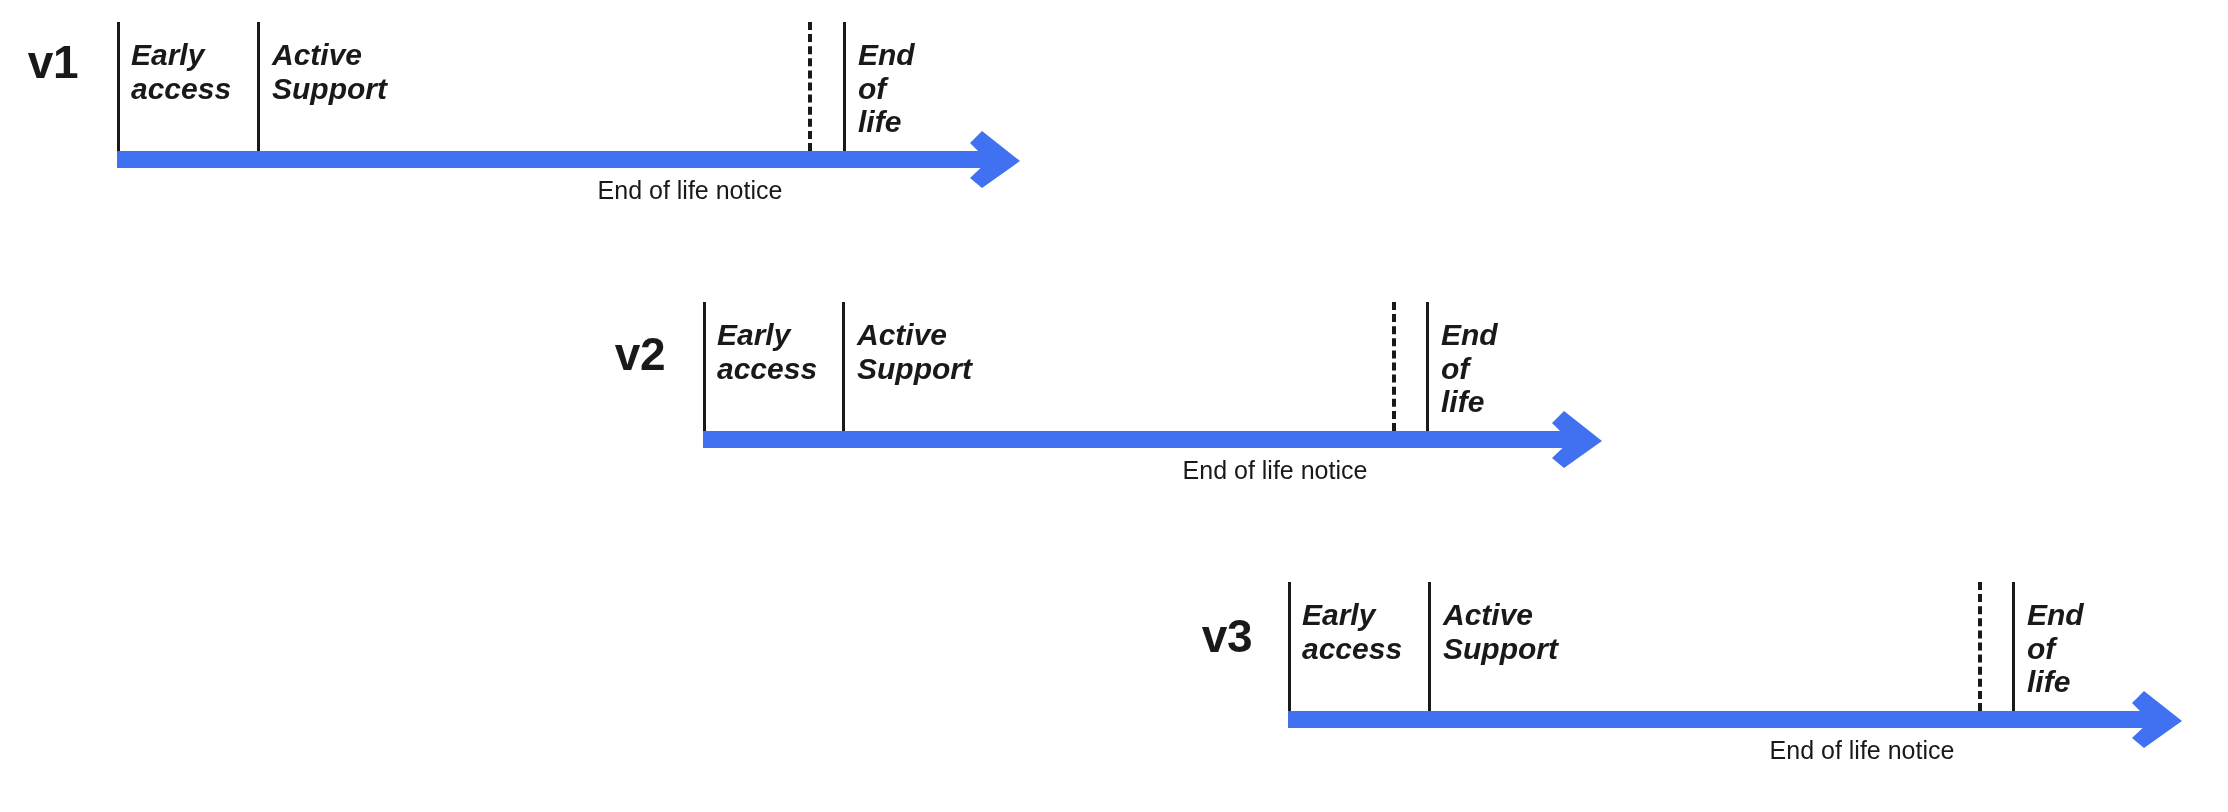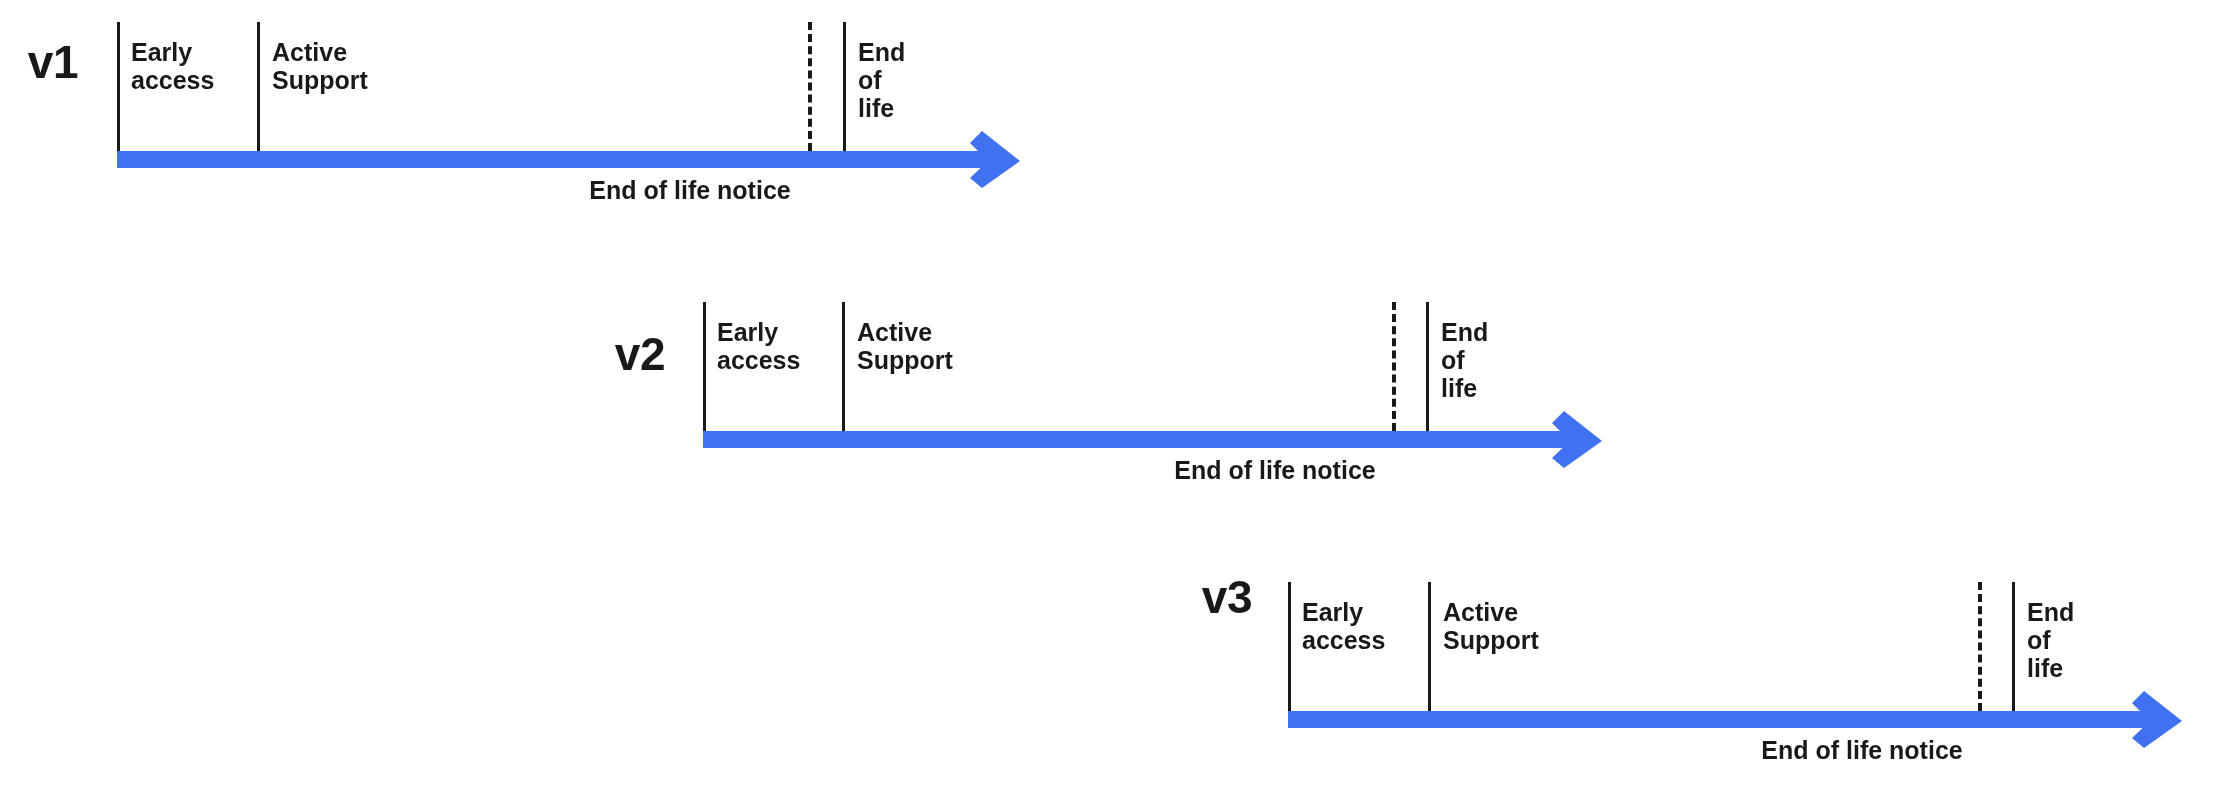--- a/index.html
+++ b/index.html
@@ -53,31 +53,32 @@
   }
   
   .arrow-head {
     position: absolute;
     overflow: visible;
   }
   .arrow-head svg { display: block; overflow: visible; }
   
   .phase-label {
     position: absolute;
-    font-size: 25px;
+    font-size: 30px;
     font-weight: 700;
     color: #18191a;
     line-height: 1.12;
     white-space: pre-line;
+    font-style: italic;
   }
   
   .notice-label {
     position: absolute;
     font-size: 25px;
-    font-weight: 700;
+    font-weight: 400;
     color: #18191a;
     line-height: 1;
     white-space: nowrap;
     transform: translateX(-50%);
   }
 </style>
 </head>
 <body>
 
 <div id="canvas" style="--accent: #3f71f0; background: rgb(255, 255, 255);">
@@ -111,21 +112,21 @@
           <path d="M20 0 L8 12 L26 30 L8 47 L20 57 L58 30 Z" fill="#3f71f0"></path>
         </svg>
       </div>
       <div class="phase-label" style="left: 717px; top: 318px;">Early
 access</div>
       <div class="phase-label" style="left: 857px; top: 318px;">Active Support</div>
       <div class="phase-label" style="left: 1441px; top: 318px;">End of life</div>
       <div class="notice-label" style="left: 1275px; top: 458px;">End of life notice</div>
     </div>
     <div class="timeline-row">
-      <div class="version-label" style="left: 1252px; top: 597px;">v3</div>
+      <div class="version-label" style="left: 1252px; top: 636px;">v3</div>
       <div class="tick" style="left: 1288px; top: 582px; height: 129px;"></div>
       <div class="tick" style="left: 1428px; top: 582px; height: 129px;"></div>
       <div class="tick dashed" style="left: 1978px; top: 582px; height: 129px;"></div>
       <div class="tick" style="left: 2012px; top: 582px; height: 129px;"></div>
       <div class="bar" style="left: 1288px; top: 711px; width: 874px;"></div>
       <div class="arrow-head" style="left: 2124px; top: 691px;">
         <svg width="64" height="57" viewBox="0 0 64 57">
           <path d="M20 0 L8 12 L26 30 L8 47 L20 57 L58 30 Z" fill="#3f71f0"></path>
         </svg>
       </div>

